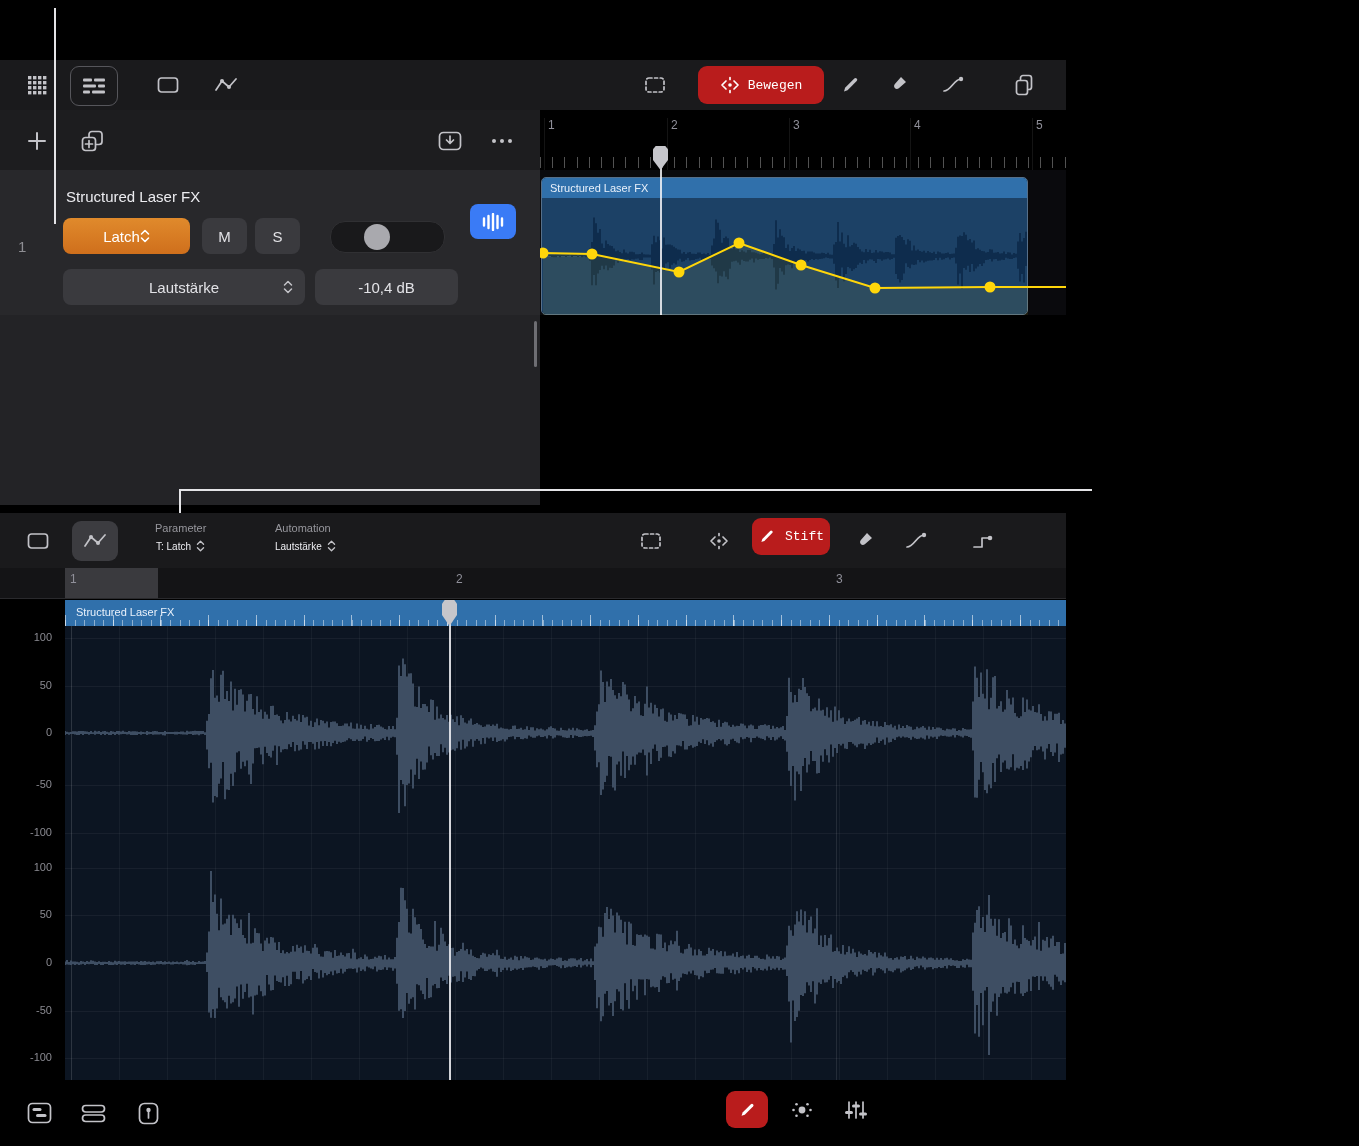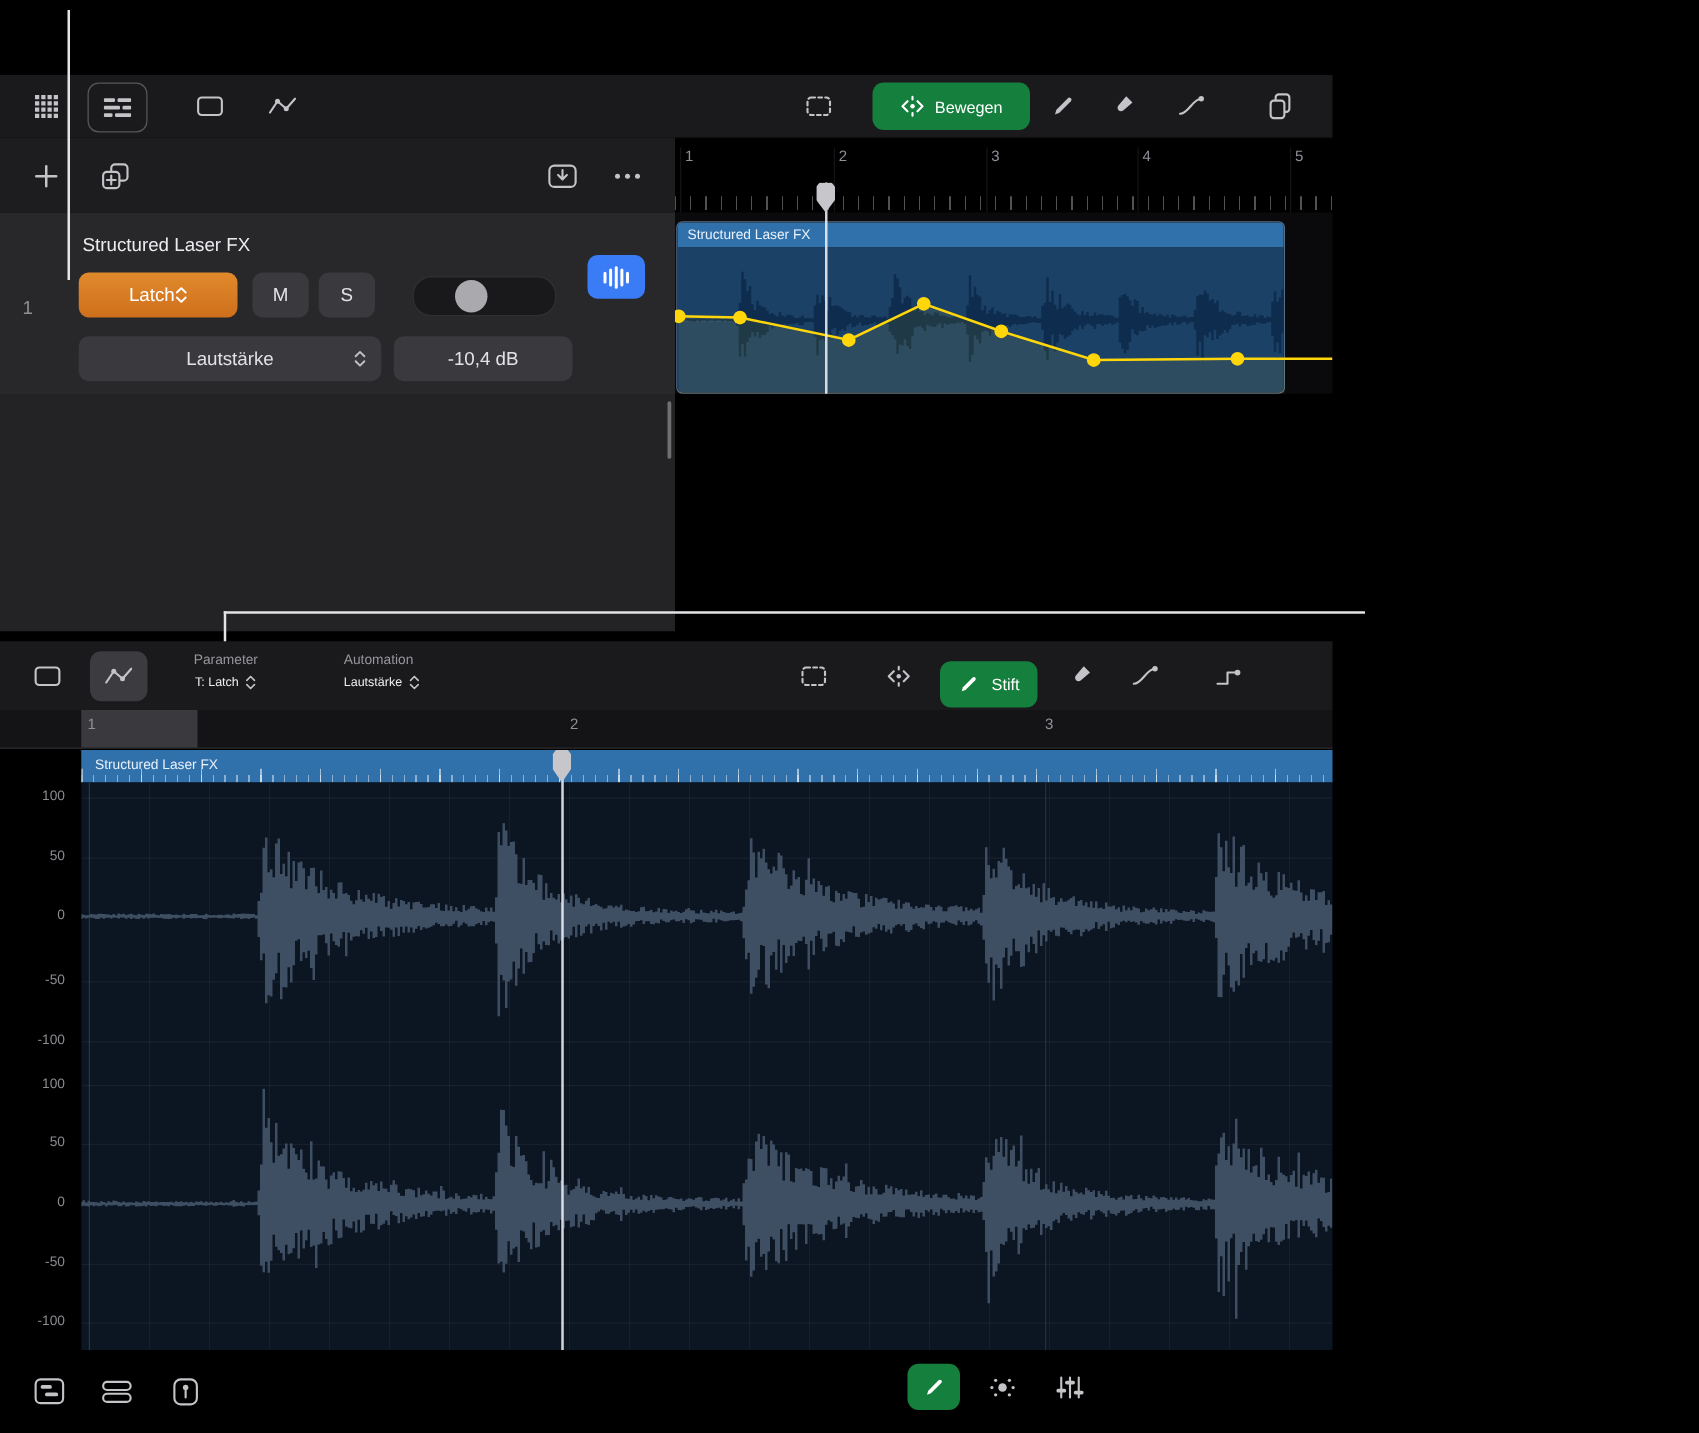--- a/index.html
+++ b/index.html
@@ -5,21 +5,21 @@
   html,body{margin:0;padding:0;}
   body{
     width:1359px;height:1146px;position:relative;overflow:hidden;
     background:#000;font-family:"Liberation Sans",sans-serif;
     -webkit-font-smoothing:antialiased;
   }
   .abs{position:absolute;}
   .toolbar{background:#1a1a1c;}
   .iconbtn{display:flex;align-items:center;justify-content:center;border-radius:9px;}
   .iconbtn svg{display:block;}
-  .btn-sel{background:#15803d;}
+  .btn-sel{background:#b91c1c;font-family:Liberation Mono, monospace;}
   .btn-soft{background:#3c3c40;}
   .framed{border:1.5px solid #56565b;}
   .stroke{stroke:#c3c3c8;stroke-width:1.7;fill:none;stroke-linecap:round;stroke-linejoin:round;}
   .stroke-w{stroke:#fff;fill:none;stroke-linecap:round;stroke-linejoin:round;}
   .fillg{fill:#c3c3c8;}
   .fillw{fill:#fff;}
   .pillbtn{display:flex;align-items:center;justify-content:center;border-radius:8px;
     background:#3a3a3e;color:#e2e2e6;font-size:15px;}
   .ruler-num{position:absolute;top:0;color:#90909а;color:#90909a;font-size:12px;}
   .vbar{position:absolute;top:0;bottom:0;width:1px;background:rgba(255,255,255,0.08);}
@@ -274,21 +274,21 @@
     <svg width="22" height="20" viewBox="0 0 22 20">
       <rect class="stroke" style="stroke-dasharray:3 2.6" x="2" y="3" width="18" height="14" rx="3"></rect>
     </svg>
   </div>
   <div class="abs iconbtn" style="left:698px;top:8px;width:42px;height:40px;">
     <svg width="20" height="20" viewBox="0 0 20 20">
       <path class="stroke" d="M6,6 L2,10 L6,14 M14,6 L18,10 L14,14 M10,2.5 v2 M10,15.5 v2"></path>
       <circle class="fillg" cx="10" cy="10" r="1.8"></circle>
     </svg>
   </div>
-  <div class="abs iconbtn btn-sel" style="left:752px;top:16px;width:78px;height:37px;gap:10px;">
+  <div class="abs iconbtn btn-sel" style="left:752px;top:5px;width:78px;height:37px;gap:10px;">
     <svg width="17" height="17" viewBox="0 0 20 20">
       <path class="fillw" d="M4,16.5 L5.1,12.8 L14.3,3.6 a1.7,1.7 0 0 1 2.4,0 a1.7,1.7 0 0 1 0,2.4 L7.5,15.2 Z"></path>
     </svg>
     <span style="color:#fff;font-size:13px;">Stift</span>
   </div>
   <div class="abs iconbtn" style="left:842px;top:8px;width:44px;height:40px;">
     <svg width="20" height="20" viewBox="0 0 20 20">
       <path class="fillg" d="M13,2 l5,5 -7.2,6.2 c-1.1,1 -3,1 -4,-0.1 c-1,-1.1 -1,-3 0.1,-4 Z"></path>
     </svg>
   </div>

